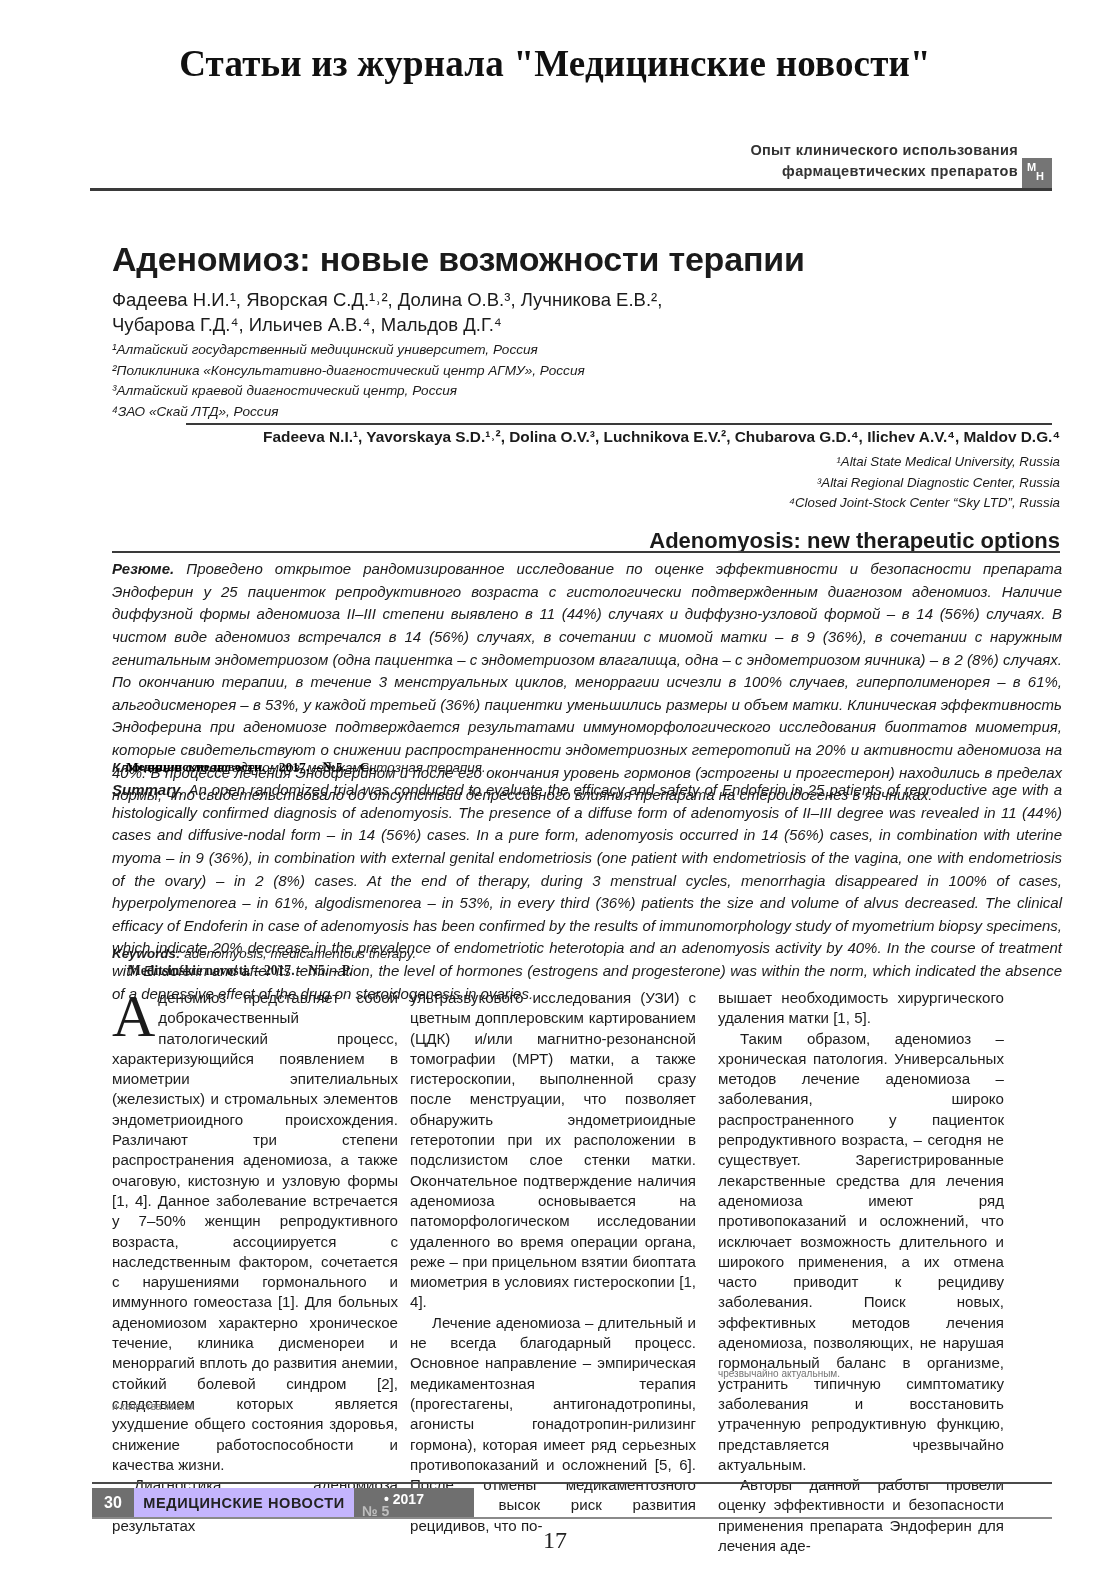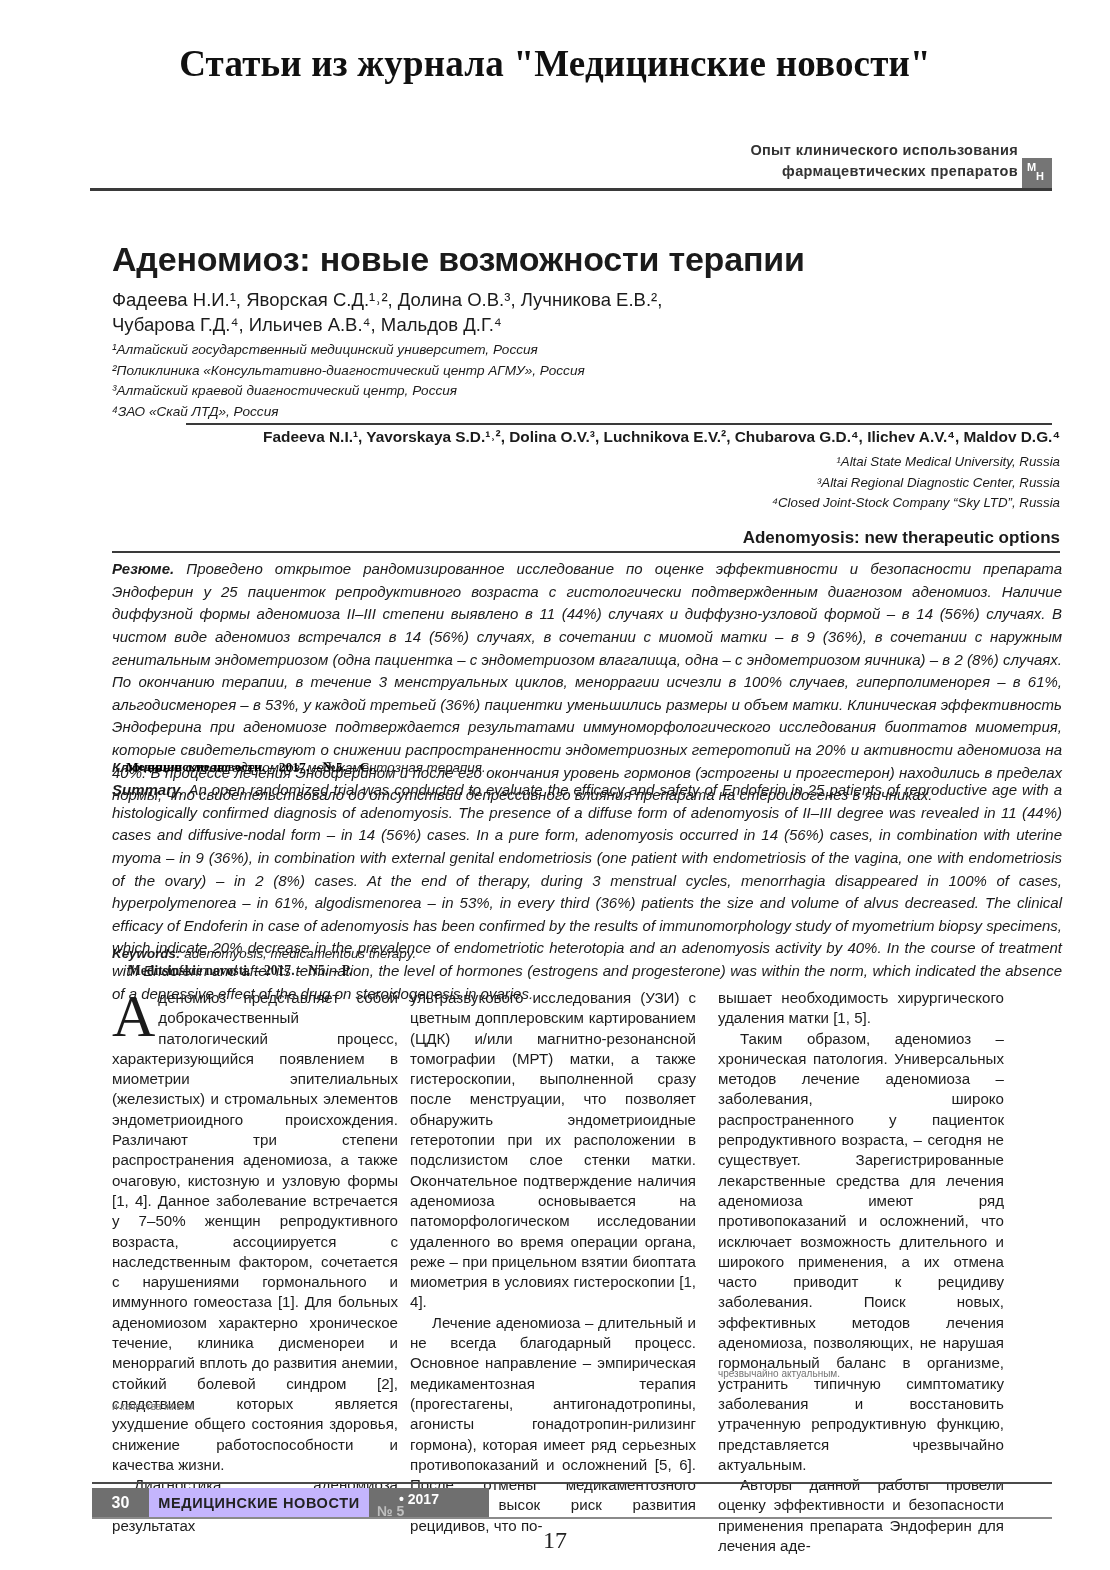--- a/index.html
+++ b/index.html
@@ -126,21 +126,21 @@
     font-style: italic;
     line-height: 1.55;
     color: #1b1b1b;
   }
   .title-en {
     position: absolute;
     left: 186px;
     right: 50px;
     top: 528px;
     text-align: right;
-    font-size: 17px;
+    font-size: 22px;
     font-weight: bold;
     color: #1b1b1b;
   }
   .rule-abs {
     position: absolute;
     left: 112px; right: 50px;
     top: 551px;
     height: 2px;
     background: #3a3a3a;
   }
@@ -244,21 +244,21 @@
   }
   .foot-bar {
     position: absolute;
     left: 92px;
     top: 1488px;
     height: 29px;
     display: flex;
     align-items: stretch;
   }
   .foot-page {
-    width: 57px;
+    width: 42px;
     background: #6f6f6f;
     color: #fff;
     font-size: 16px;
     font-weight: bold;
     display: flex; align-items: center; justify-content: center;
   }
   .foot-name {
     width: 220px;
     background: #c4b5fd;
     color: #222;
@@ -329,21 +329,21 @@
     <div>⁴ЗАО «Скай ЛТД», Россия</div>
   </div>
 
   <div class="rule-mid"></div>
 
   <div class="authors-en">Fadeeva N.I.¹, Yavorskaya S.D.¹˒², Dolina O.V.³, Luchnikova E.V.², Chubarova G.D.⁴, Ilichev A.V.⁴, Maldov D.G.⁴</div>
 
   <div class="affil-en">
     <div>¹Altai State Medical University, Russia</div>
     <div>³Altai Regional Diagnostic Center, Russia</div>
-    <div>⁴Closed Joint-Stock Company “Sky LTD”, Russia</div>
+    <div>⁴Closed Joint-Stock Center “Sky LTD”, Russia</div>
   </div>
 
   <div class="title-en">Adenomyosis: new therapeutic options</div>
   <div class="rule-abs"></div>
 
   <div class="abs abs-ru">
     <b>Резюме.</b><span> Проведено открытое рандомизированное исследование по оценке эффективности и безопасности препарата Эндоферин у 25 пациенток репродуктивного возраста с гистологически подтвержденным диагнозом аденомиоз. Наличие диффузной формы аденомиоза II–III степени выявлено в 11 (44%) случаях и диффузно-узловой формой – в 14 (56%) случаях. В чистом виде аденомиоз встречался в 14 (56%) случаях, в сочетании с миомой матки – в 9 (36%), в сочетании с наружным генитальным эндометриозом (одна пациентка – с эндометриозом влагалища, одна – с эндометриозом яичника) – в 2 (8%) случаях. По окончанию терапии, в течение 3 менструальных циклов, меноррагии исчезли в 100% случаев, гиперполименорея – в 61%, альгодисменорея – в 53%, у каждой третьей (36%) пациентки уменьшились размеры и объем матки. Клиническая эффективность Эндоферина при аденомиозе подтверждается результатами иммуноморфологического исследования биоптатов миометрия, которые свидетельствуют о снижении распространенности эндометриозных гетеротопий на 20% и активности аденомиоза на 40%. В процессе лечения Эндоферином и после его окончания уровень гормонов (эстрогены и прогестерон) находились в пределах нормы, что свидетельствовало об отсутствии депрессивного влияния препарата на стероидогенез в яичниках.</span>
   </div>
 
   <div class="kw-ru">

